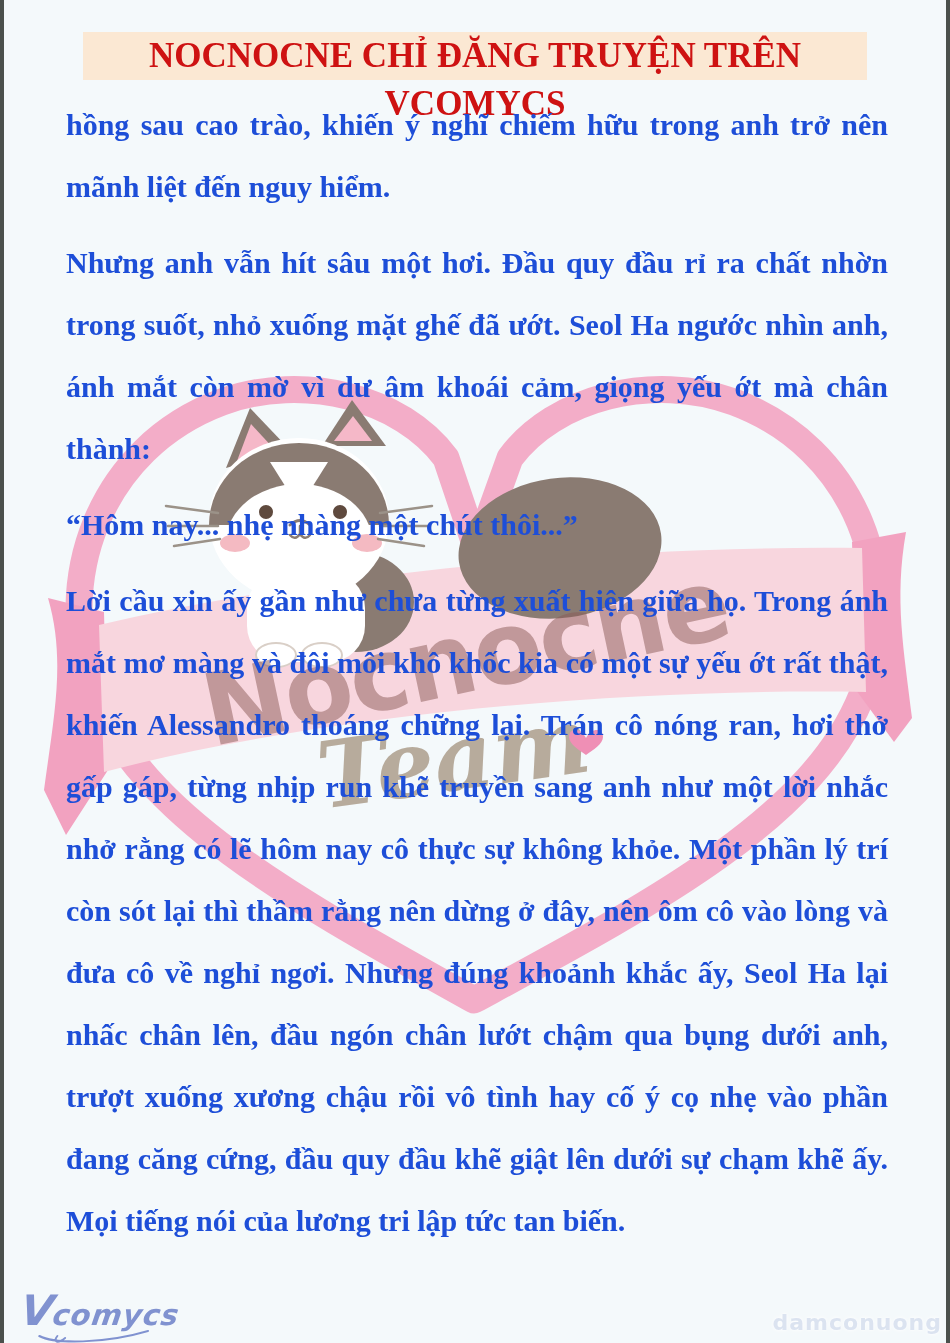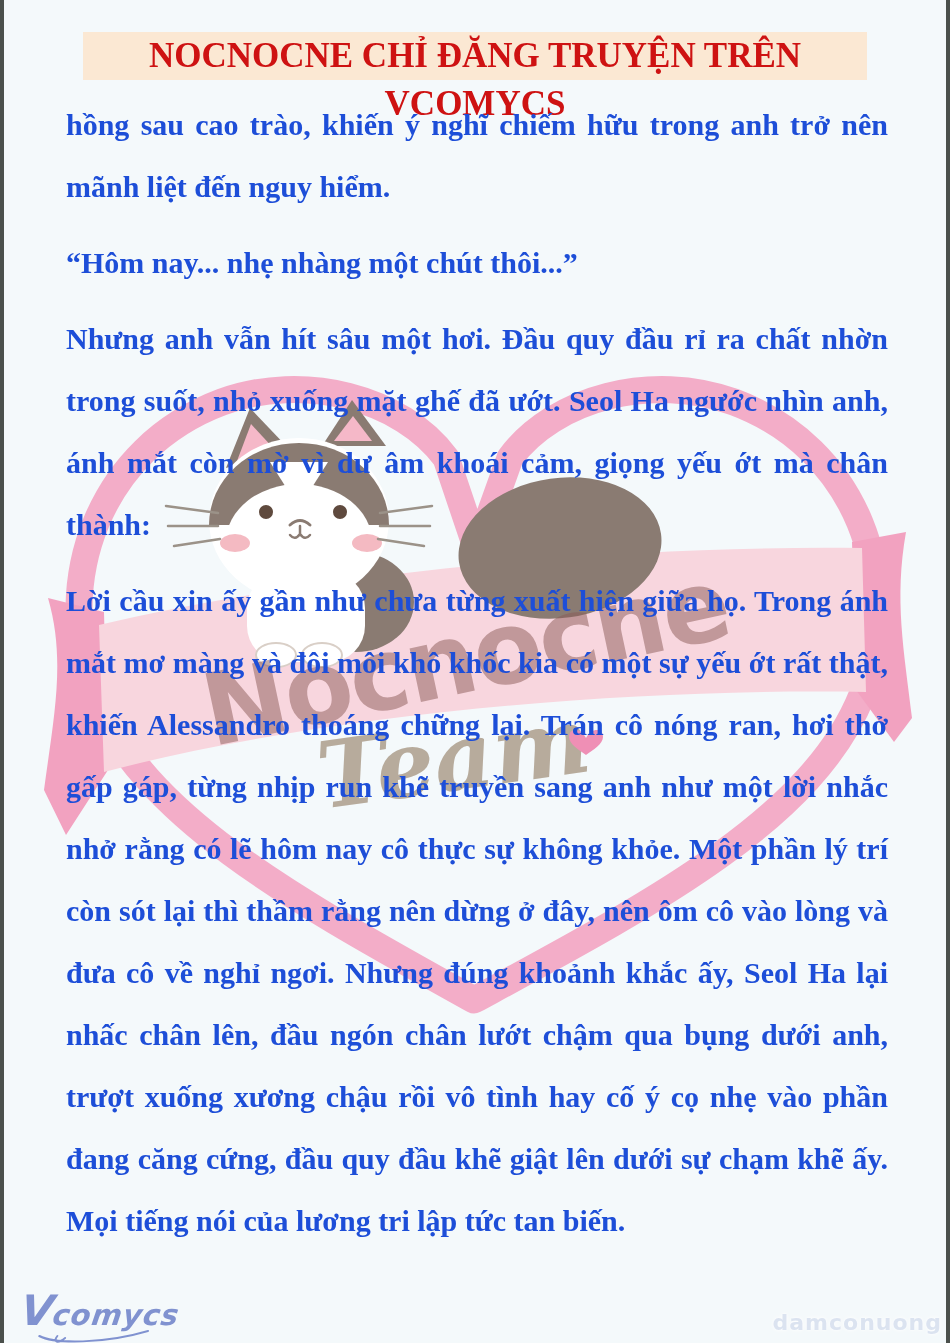--- a/index.html
+++ b/index.html
@@ -129,22 +129,22 @@
 
     <path d="M582,738 c-6,-11 -17,-10 -17,-1 c0,7 10,13 17,18 c7,-5 17,-11 17,-18 c0,-9 -11,-10 -17,1 z" fill="#ef8fb5"></path>
   </svg>
 
   <div class="content">
 
     <div class="banner">NOCNOCNE CHỈ ĐĂNG TRUYỆN TRÊN VCOMYCS</div>
 
     <div class="story" style="color: #1d4ed8;">
         <p class="para">hồng sau cao trào, khiến ý nghĩ chiếm hữu trong anh trở nên mãnh liệt đến nguy hiểm.</p>
+        <p class="para">Nhưng anh vẫn hít sâu một hơi. Đầu quy đầu rỉ ra chất nhờn trong suốt, nhỏ xuống mặt ghế đã ướt. Seol Ha ngước nhìn anh, ánh mắt còn mờ vì dư âm khoái cảm, giọng yếu ớt mà chân thành:</p>
         <p class="para">“Hôm nay... nhẹ nhàng một chút thôi...”</p>
-        <p class="para">Nhưng anh vẫn hít sâu một hơi. Đầu quy đầu rỉ ra chất nhờn trong suốt, nhỏ xuống mặt ghế đã ướt. Seol Ha ngước nhìn anh, ánh mắt còn mờ vì dư âm khoái cảm, giọng yếu ớt mà chân thành:</p>
         <p class="para">Lời cầu xin ấy gần như chưa từng xuất hiện giữa họ. Trong ánh mắt mơ màng và đôi môi khô khốc kia có một sự yếu ớt rất thật, khiến Alessandro thoáng chững lại. Trán cô nóng ran, hơi thở gấp gáp, từng nhịp run khẽ truyền sang anh như một lời nhắc nhở rằng có lẽ hôm nay cô thực sự không khỏe. Một phần lý trí còn sót lại thì thầm rằng nên dừng ở đây, nên ôm cô vào lòng và đưa cô về nghỉ ngơi. Nhưng đúng khoảnh khắc ấy, Seol Ha lại nhấc chân lên, đầu ngón chân lướt chậm qua bụng dưới anh, trượt xuống xương chậu rồi vô tình hay cố ý cọ nhẹ vào phần đang căng cứng, đầu quy đầu khẽ giật lên dưới sự chạm khẽ ấy. Mọi tiếng nói của lương tri lập tức tan biến.</p>
       </div>
 
   </div>
 
   <div class="vcomycs">
     <span class="v">V</span><span class="rest">comycs</span>
     <svg class="vcomycs-flourish" width="120" height="16" viewBox="0 0 120 16">
       <path d="M4,8 C20,16 70,16 112,3 M30,10 c-6,6 -12,4 -8,-2" stroke="#8092d0" stroke-width="2" fill="none" stroke-linecap="round"></path>
     </svg>

